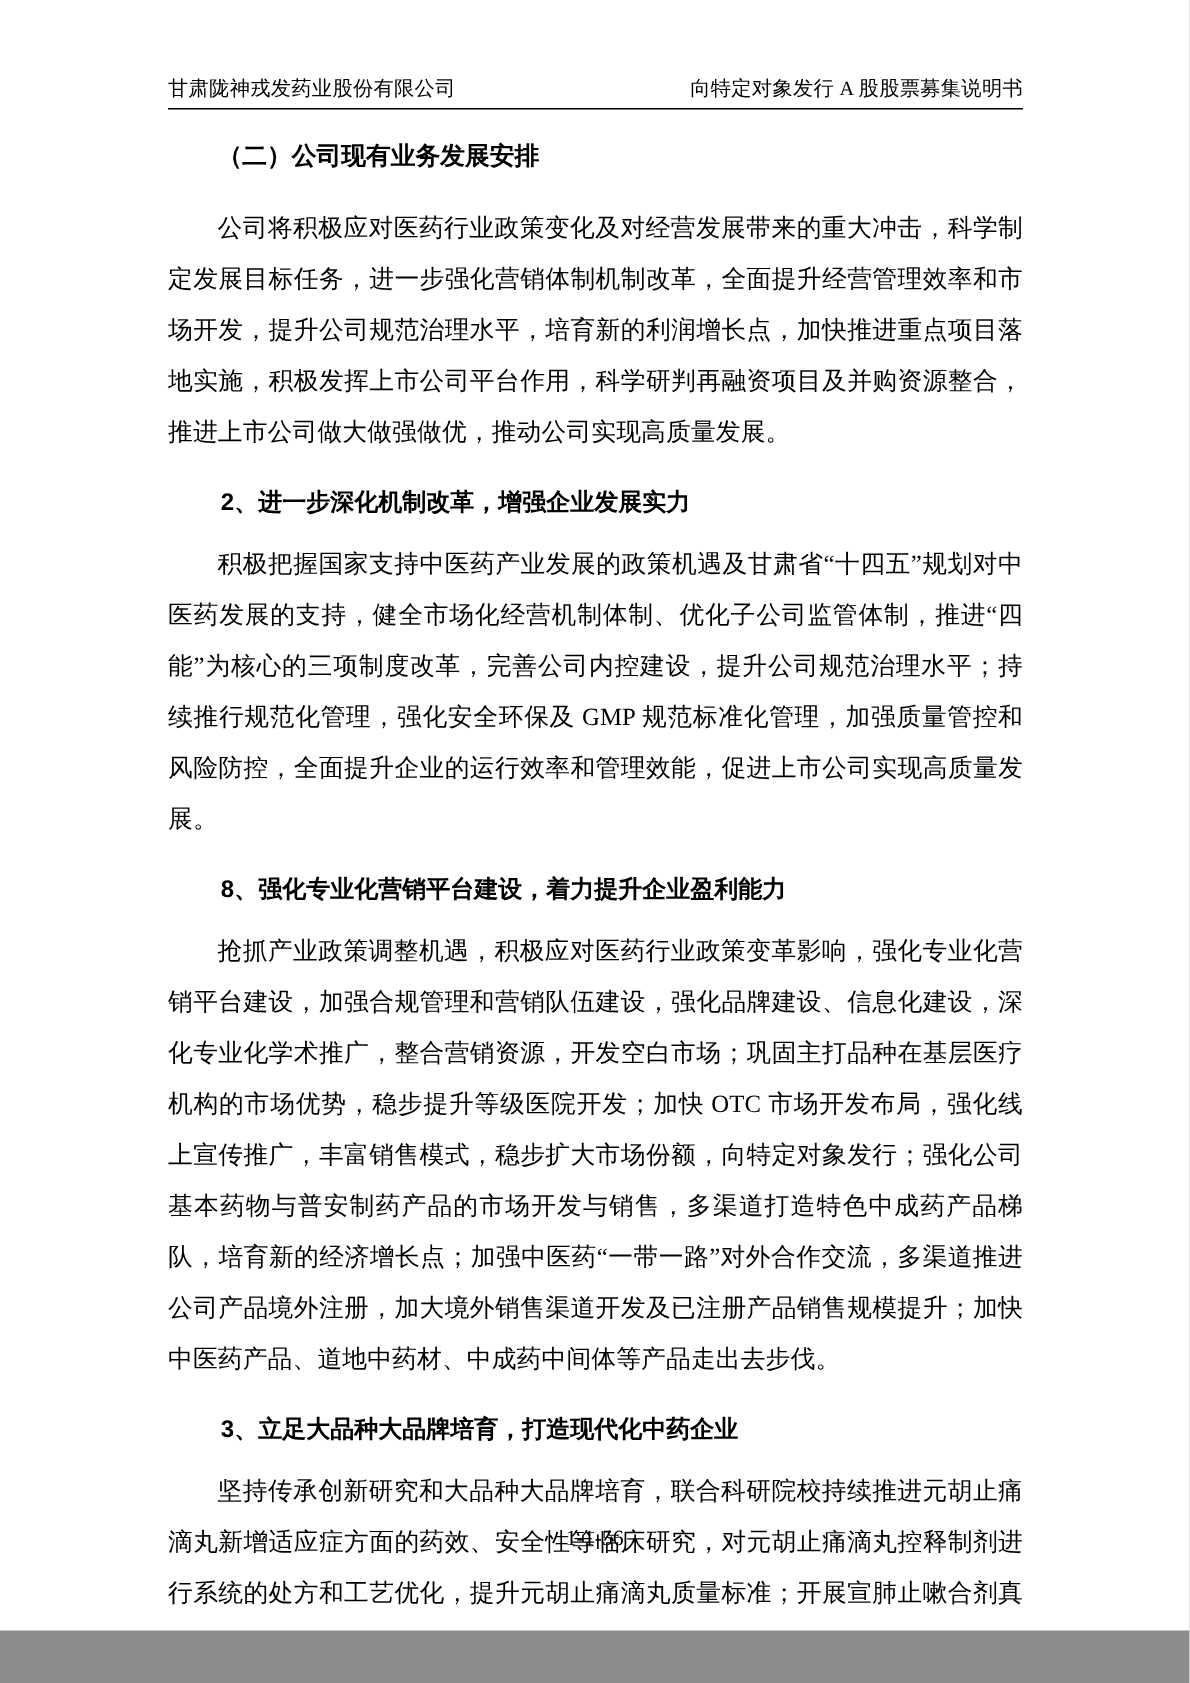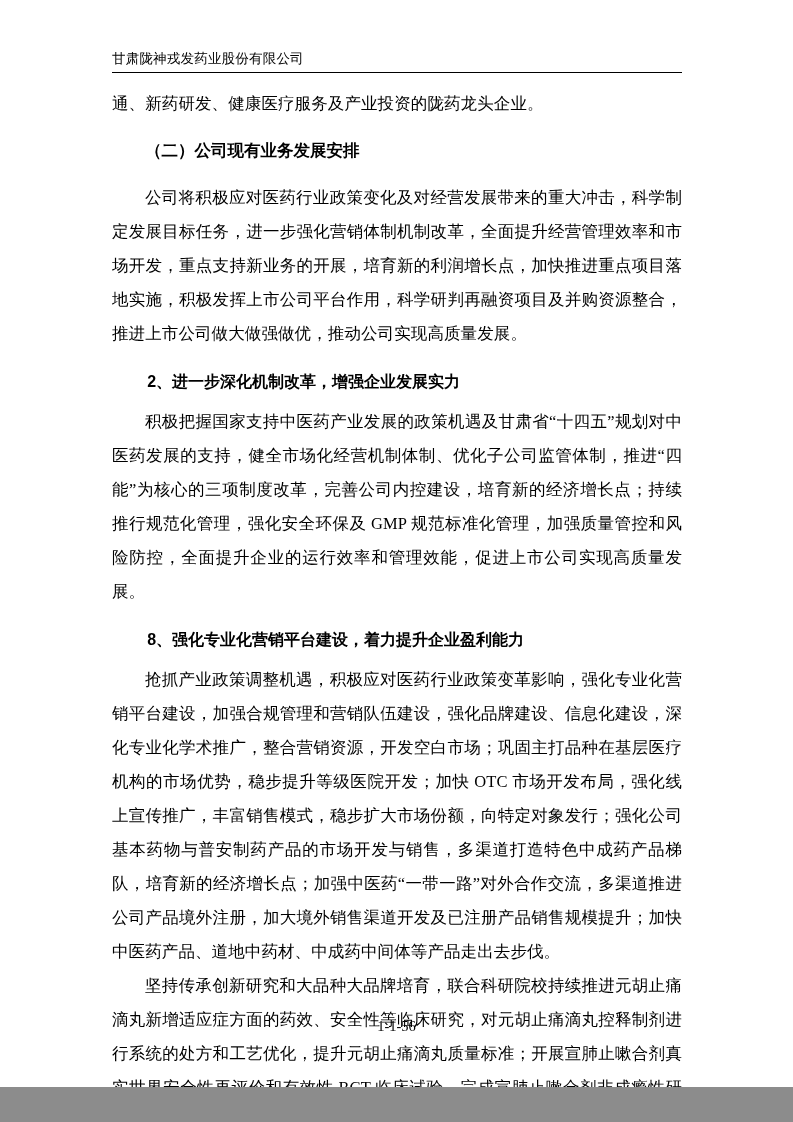--- a/index.html
+++ b/index.html
@@ -82,37 +82,38 @@
 </style>
 </head>
 <body>
 
 <div class="page">
 
   <div class="content">
 
     <div class="header">
       <span>甘肃陇神戎发药业股份有限公司</span>
+      <span>向特定对象发行 A 股股票募集说明书</span>
     </div>
     <div class="header-rule"></div>
 
-    <p class="body-text" style="text-indent:0;">通、新药研发、健康医疗服务及产业投资的陇药龙头企业。</p>
 
     <h2 class="heading-2">（二）公司现有业务发展安排</h2>
 
-    <p class="body-text">公司将积极应对医药行业政策变化及对经营发展带来的重大冲击，科学制定发展目标任务，进一步强化营销体制机制改革，全面提升经营管理效率和市场开发，重点支持新业务的开展，培育新的利润增长点，加快推进重点项目落地实施，积极发挥上市公司平台作用，科学研判再融资项目及并购资源整合，推进上市公司做大做强做优，推动公司实现高质量发展。</p>
+    <p class="body-text">公司将积极应对医药行业政策变化及对经营发展带来的重大冲击，科学制定发展目标任务，进一步强化营销体制机制改革，全面提升经营管理效率和市场开发，提升公司规范治理水平，培育新的利润增长点，加快推进重点项目落地实施，积极发挥上市公司平台作用，科学研判再融资项目及并购资源整合，推进上市公司做大做强做优，推动公司实现高质量发展。</p>
 
     <h3 class="heading-3">2、进一步深化机制改革，增强企业发展实力</h3>
 
-    <p class="body-text">积极把握国家支持中医药产业发展的政策机遇及甘肃省“十四五”规划对中医药发展的支持，健全市场化经营机制体制、优化子公司监管体制，推进“四能”为核心的三项制度改革，完善公司内控建设，培育新的经济增长点；持续推行规范化管理，强化安全环保及 GMP 规范标准化管理，加强质量管控和风险防控，全面提升企业的运行效率和管理效能，促进上市公司实现高质量发展。</p>
+    <p class="body-text">积极把握国家支持中医药产业发展的政策机遇及甘肃省“十四五”规划对中医药发展的支持，健全市场化经营机制体制、优化子公司监管体制，推进“四能”为核心的三项制度改革，完善公司内控建设，提升公司规范治理水平；持续推行规范化管理，强化安全环保及 GMP 规范标准化管理，加强质量管控和风险防控，全面提升企业的运行效率和管理效能，促进上市公司实现高质量发展。</p>
 
     <h3 class="heading-3">8、强化专业化营销平台建设，着力提升企业盈利能力</h3>
 
     <p class="body-text">抢抓产业政策调整机遇，积极应对医药行业政策变革影响，强化专业化营销平台建设，加强合规管理和营销队伍建设，强化品牌建设、信息化建设，深化专业化学术推广，整合营销资源，开发空白市场；巩固主打品种在基层医疗机构的市场优势，稳步提升等级医院开发；加快 OTC 市场开发布局，强化线上宣传推广，丰富销售模式，稳步扩大市场份额，向特定对象发行；强化公司基本药物与普安制药产品的市场开发与销售，多渠道打造特色中成药产品梯队，培育新的经济增长点；加强中医药“一带一路”对外合作交流，多渠道推进公司产品境外注册，加大境外销售渠道开发及已注册产品销售规模提升；加快中医药产品、道地中药材、中成药中间体等产品走出去步伐。</p>
 
+    <h3 class="heading-3">3、立足大品种大品牌培育，打造现代化中药企业</h3>
 
     <p class="body-text">坚持传承创新研究和大品种大品牌培育，联合科研院校持续推进元胡止痛滴丸新增适应症方面的药效、安全性等临床研究，对元胡止痛滴丸控释制剂进行系统的处方和工艺优化，提升元胡止痛滴丸质量标准；开展宣肺止嗽合剂真实世界安全性再评价和有效性 RCT 临床试验，完成宣肺止嗽合剂非成瘾性研究及临床</p>
 
   </div>
 
   <div class="footer">
     <span>1-1-56</span>
   </div>
 
 </div>

